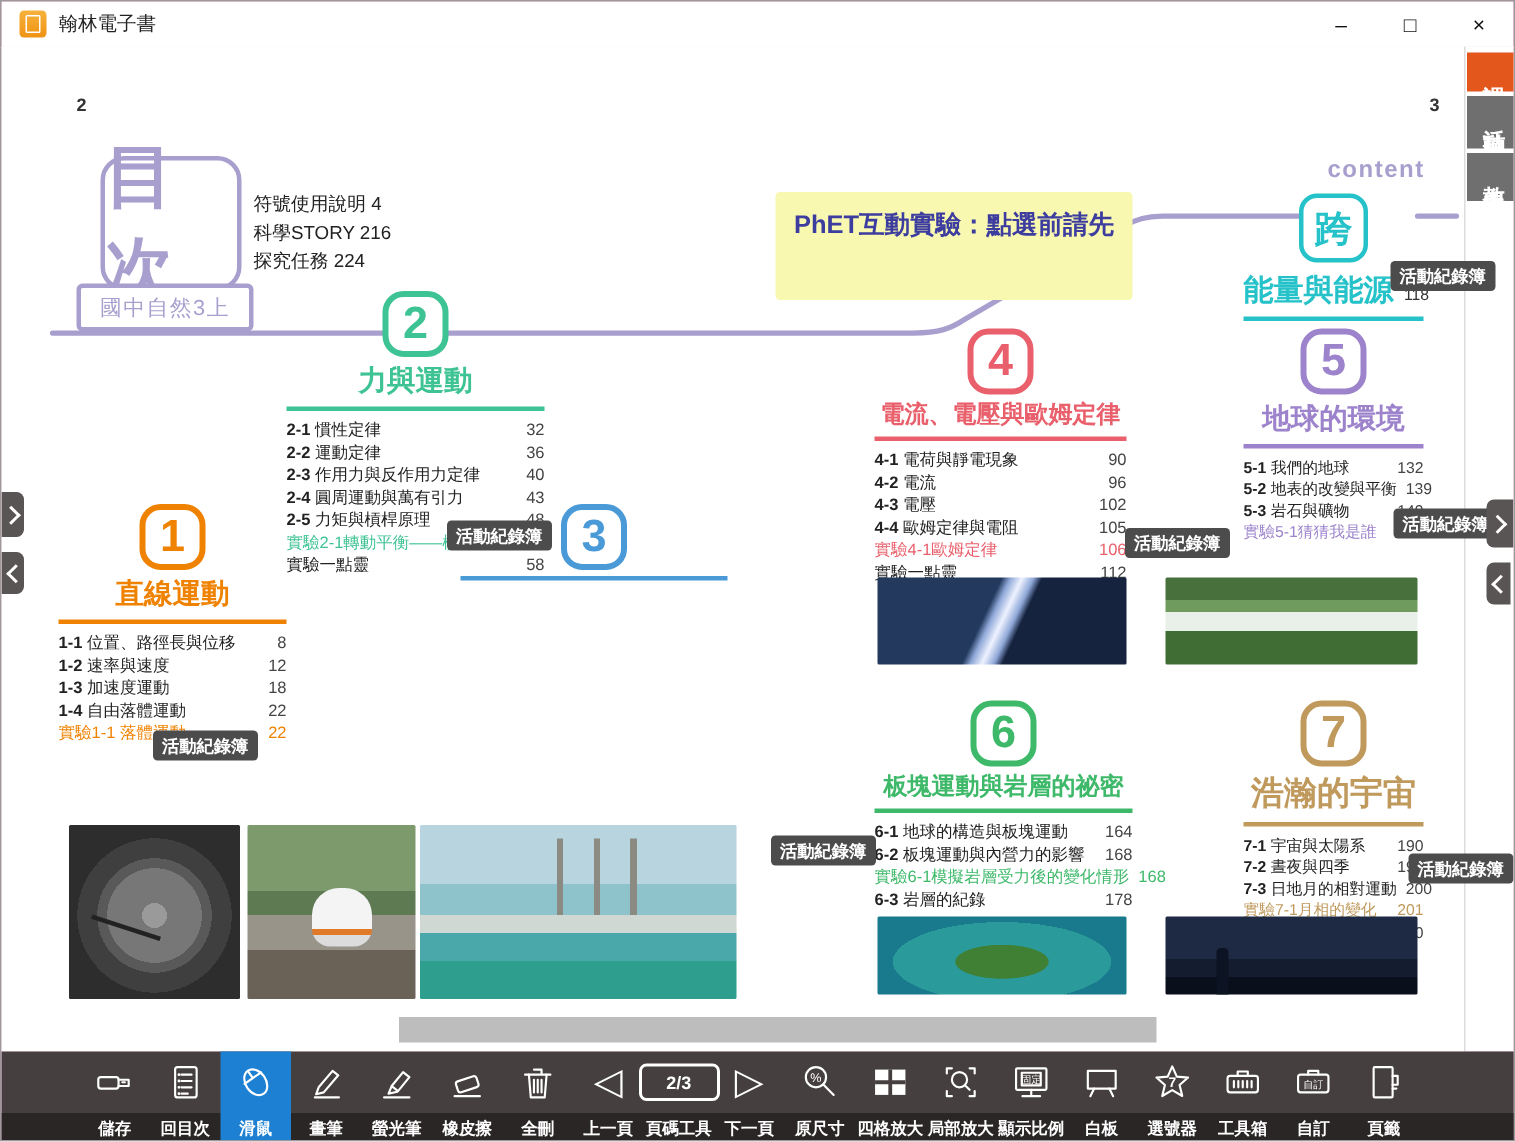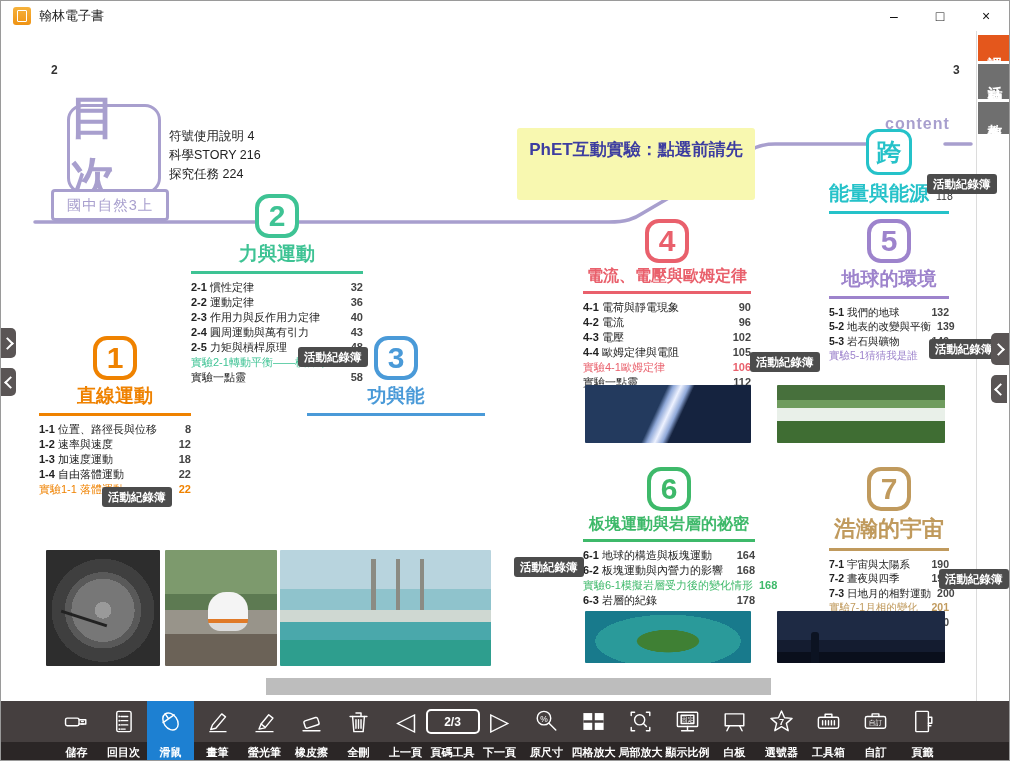--- a/index.html
+++ b/index.html
@@ -16,21 +16,21 @@
   .workspace{position:absolute;left:0;top:30px;width:1010px;height:670px;background:#fff;}
   .page{position:absolute;left:0;top:0;width:975px;height:670px;background:#fff;border-right:1px solid #dcdcdc;}
   .pgnum{position:absolute;top:32px;font-size:12px;font-weight:bold;color:#333;}
   .pgnum-l{left:50px;} .pgnum-r{left:952px;}
   
   .toc-box{position:absolute;left:66px;top:73px;width:88px;height:84px;border:3.5px solid #a89fce;border-radius:16px;background:#fff;display:flex;align-items:center;justify-content:center;z-index:2;}
   .toc-box span{font-size:46px;font-weight:bold;color:#a89fce;letter-spacing:2px;}
   .toc-edition{position:absolute;left:50px;top:158px;width:112px;height:26px;border:3px solid #a89fce;border-radius:4px;background:#fff;display:flex;align-items:center;justify-content:center;z-index:2;}
   .toc-edition span{font-size:14.5px;font-weight:normal;color:#a89fce;letter-spacing:1px;}
   .deco-line{position:absolute;left:0;top:60px;width:975px;height:140px;z-index:0;pointer-events:none;}
-  .content-label{position:absolute;left:884px;top:84px;font-size:16px;font-weight:bold;color:#a89fce;letter-spacing:1px;z-index:1;}
+  .content-label{position:absolute;left:884px;top:74px;font-size:16px;font-weight:bold;color:#a89fce;letter-spacing:1px;z-index:1;}
   .front-matter{position:absolute;left:168px;top:96px;font-size:12.5px;color:#222;line-height:19px;z-index:2;}
   .phet{position:absolute;left:516px;top:97px;width:238px;height:72px;background:#f8f8b0;border-radius:3px;text-align:center;padding-top:10px;box-sizing:border-box;z-index:2;cursor:pointer;}
   .phet-l1{font-size:17px;font-weight:bold;color:#3d3da0;}
   .phet-l2{font-size:17px;font-weight:bold;color:#2faa3a;margin-top:4px;display:flex;align-items:center;justify-content:center;gap:4px;}
   
   .cross-block{position:absolute;left:828px;top:98px;width:120px;z-index:1;}
   .cross-badge{width:40px;height:40px;margin:0 auto;border:3.5px solid #25c2c9;border-radius:12px;display:flex;align-items:center;justify-content:center;font-size:25px;font-weight:bold;color:#25c2c9;background:#fff;}
   .cross-title-row{display:flex;align-items:baseline;margin-top:5px;white-space:nowrap;}
   .cross-title{font-size:20px;font-weight:bold;color:#25c2c9;}
   .cross-page{font-size:10.5px;color:#333;margin-left:7px;}
@@ -43,21 +43,21 @@
   .ch-pos-4{left:582px;top:188px;width:168px;}
   .ch-pos-5{left:828px;top:188px;width:120px;}
   .ch-pos-6{left:582px;top:436px;width:172px;}
   .ch-pos-7{left:828px;top:436px;width:120px;}
   .ch-badge{width:44px;height:44px;margin:0 auto;border-radius:14px;border:4px solid;display:flex;align-items:center;justify-content:center;font-size:30px;font-weight:bold;background:#fff;box-sizing:border-box;}
   .ch-title{text-align:center;font-weight:bold;margin-top:3px;white-space:nowrap;}
   .ch-rule{height:2.5px;margin:4px 0 6px;}
   .ch-item{display:flex;justify-content:space-between;align-items:baseline;font-size:11px;color:#222;line-height:15px;white-space:nowrap;cursor:pointer;}
   .ch-narrow .ch-item{font-size:10.5px;line-height:14.5px;}
   .ch-item b{font-weight:bold;}
-  .it-page{margin-left:6px;color:#444;font-weight:bold;}
+  .it-page{margin-left:6px;color:#444;}
   .ch-item.exp .it-page{color:inherit;}
   
   .act-badge{position:absolute;background:#4c4c4c;color:#fff;font-size:11.5px;font-weight:bold;padding:2.5px 6px;border-radius:3px;white-space:nowrap;z-index:6;cursor:pointer;}
   .b-ch1{left:101px;top:456px;} .b-ch2{left:297px;top:316px;} .b-cross{left:926px;top:143px;}
   .b-ch4{left:749px;top:321px;} .b-ch5{left:928px;top:308px;} .b-ch6{left:513px;top:526px;} .b-ch7{left:938px;top:538px;}
   
   .photo{position:absolute;border-radius:1px;z-index:1;}
   .ph-speedometer{left:45px;top:519px;width:114px;height:116px;background:radial-gradient(circle at 50% 52%,#9a9a9a 0 10%,#777 10% 38%,#595959 38% 46%,#3f3f3f 46% 62%,#2d2d2d 62%);}
   .ph-speedometer::after{content:"";position:absolute;left:12%;top:58%;width:42%;height:3px;background:#222;transform:rotate(18deg);}
   .ph-train{left:164px;top:519px;width:112px;height:116px;background:linear-gradient(180deg,#7d9a6d 0 38%,#5d7a52 38% 52%,#98948a 52% 72%,#6b6257 72%);}
@@ -205,21 +205,20 @@
               <span class="it-page">52</span>
             </div>
             <div class="ch-item">
               <span class="it-label">實驗一點靈</span>
               <span class="it-page">58</span>
             </div>
           </div>
         </div>
       <div class="chapter ch-pos-3" id="ch-2">
           <div class="ch-badge" style="color:#4a9ad8;border-color:#4a9ad8">3</div>
-          <div class="ch-title" style="color:#4a9ad8;font-size:19px">功與能</div>
           <div class="ch-rule" style="background:#4a9ad8"></div>
         </div>
       <div class="chapter ch-pos-4" id="ch-3">
           <div class="ch-badge" style="color:#e9606c;border-color:#e9606c">4</div>
           <div class="ch-title" style="color:#e9606c;font-size:16px">電流、電壓與歐姆定律</div>
           <div class="ch-rule" style="background:#e9606c"></div>
           <div class="ch-items">
             <div class="ch-item">
               <span class="it-label"><b>4-1</b> 電荷與靜電現象</span>
               <span class="it-page">90</span>

